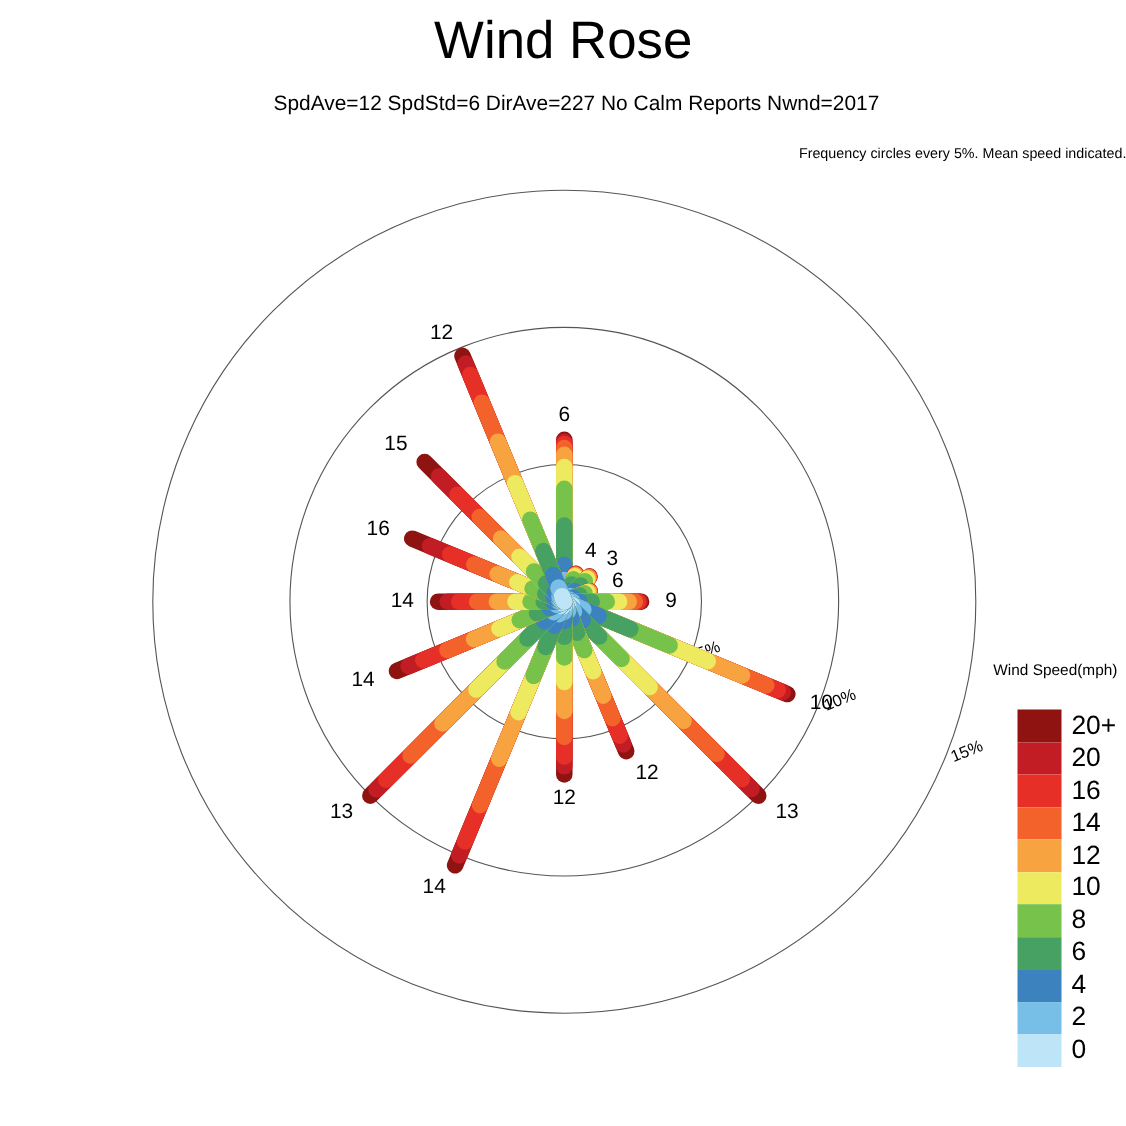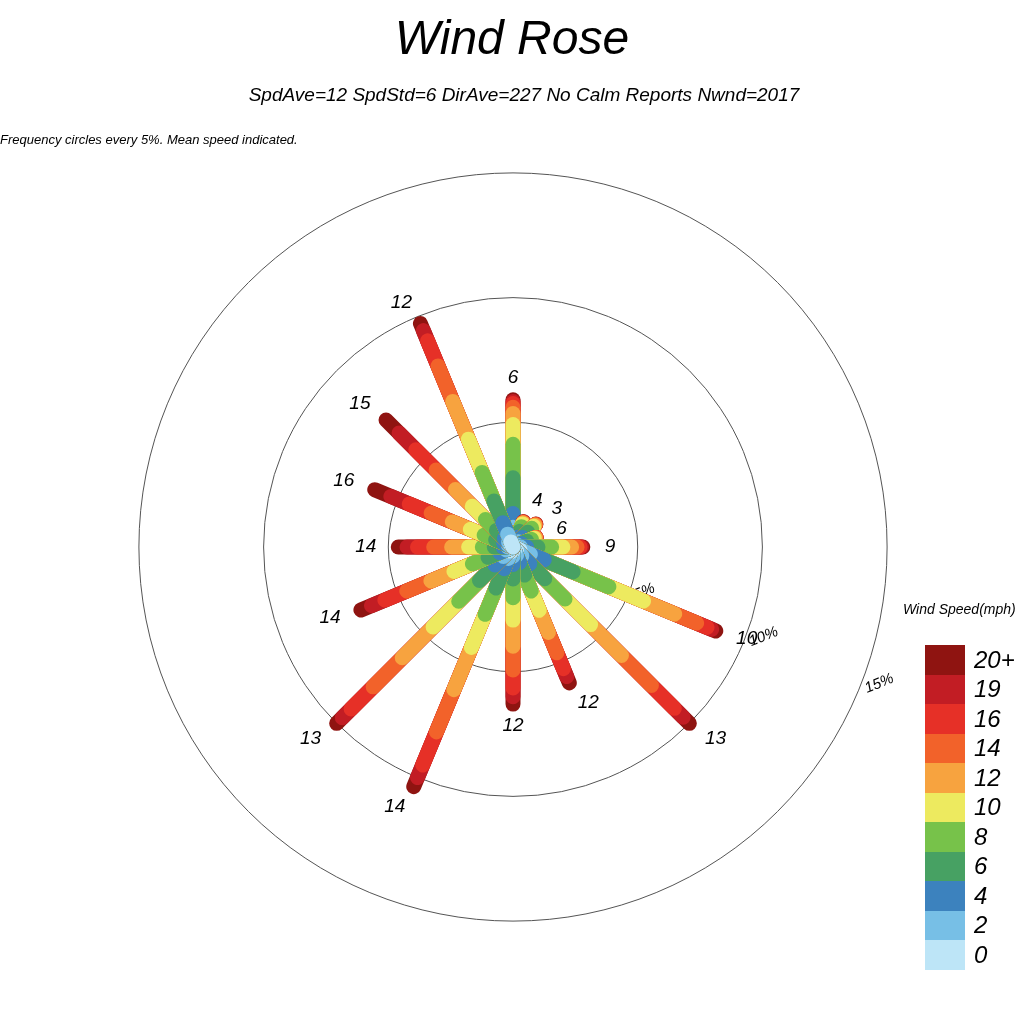--- a/index.html
+++ b/index.html
@@ -1,23 +1,23 @@
 <!DOCTYPE html>
 <html><head>
 <meta charset="utf-8">
 <style>
   html,body{margin:0;padding:0;background:#ffffff;}
   body{width:1024px;height:1024px;position:relative;overflow:hidden;
        font-family:"Liberation Sans", sans-serif;color:#000;}
-  #root{position:absolute;left:0;top:0;width:1024px;height:1024px;font-style:italic;}
+  #root{position:absolute;left:0;top:0;width:1024px;height:1024px;}
   .title{position:absolute;left:0;top:8px;width:1024px;text-align:center;
          font-size:48px;font-weight:400;letter-spacing:0px;line-height:60px;}
   .subtitle{position:absolute;left:12px;top:84px;width:1024px;text-align:center;
             font-size:19px;font-weight:400;}
-  .note{position:absolute;left:0;top:132px;width:1024px;text-align:left;
+  .note{position:absolute;left:0;top:132px;width:1024px;text-align:right;
         font-size:13px;font-weight:400;}
   svg.rose{position:absolute;left:0;top:0;width:1024px;height:1024px;}
   .ringlbl{font-size:15px;fill:#000;font-family:"Liberation Sans", sans-serif;}
   .spokelbl{font-size:19px;fill:#000;font-family:"Liberation Sans", sans-serif;}
   .legend-title{position:absolute;left:903px;top:601px;font-size:14px;white-space:nowrap;}
   .legend-box{position:absolute;left:925px;top:645px;width:40px;}
   .lg-row{display:flex;align-items:center;height:29.5px;}
   .lg-swatch{width:40px;height:29.5px;flex:0 0 40px;}
   .lg-label{font-size:24px;margin-left:9px;width:48px;text-align:right;line-height:1;}
 </style>
@@ -264,21 +264,21 @@
     </svg>
 
   <div class="legend-title">Wind Speed(mph)</div>
   <div class="legend-box" id="legend-box">
       <div class="lg-row">
         <div class="lg-swatch" style="background: rgb(143, 20, 17);"></div>
         <div class="lg-label">20+</div>
       </div>
       <div class="lg-row">
         <div class="lg-swatch" style="background: rgb(194, 29, 36);"></div>
-        <div class="lg-label">19</div>
+        <div class="lg-label">20</div>
       </div>
       <div class="lg-row">
         <div class="lg-swatch" style="background: rgb(230, 48, 39);"></div>
         <div class="lg-label">16</div>
       </div>
       <div class="lg-row">
         <div class="lg-swatch" style="background: rgb(242, 98, 42);"></div>
         <div class="lg-label">14</div>
       </div>
       <div class="lg-row">

